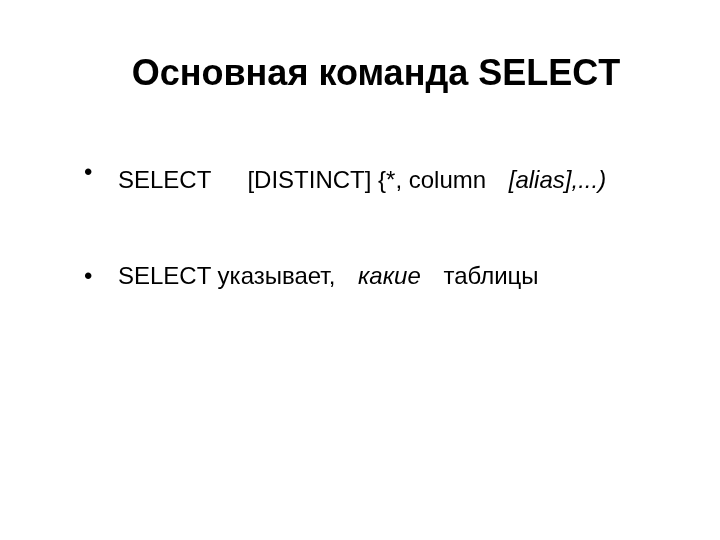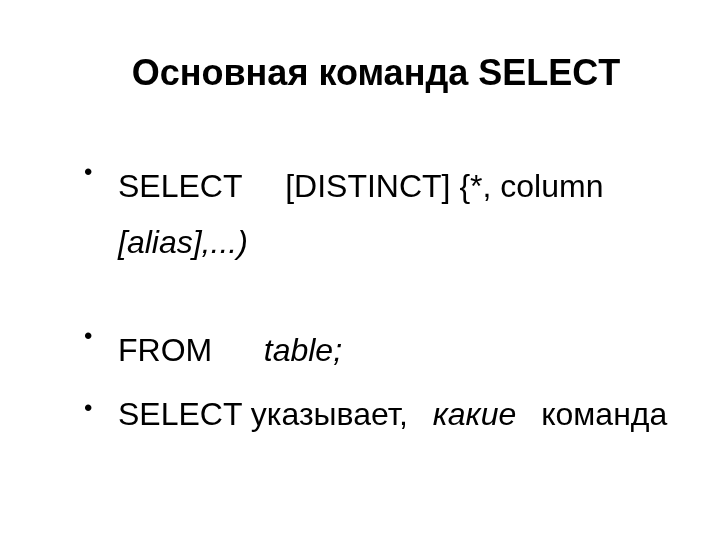--- a/index.html
+++ b/index.html
@@ -19,21 +19,21 @@
       font-size: 36px;
       font-weight: bold;
       text-align: center;
       margin-bottom: 60px;
     }
     .bullets {
       list-style: none;
       padding-left: 10px;
     }
     .bullets li {
-      font-size: 32px;
+      font-size: 24px;
       line-height: 1.5;
       position: relative;
       padding-left: 28px;
       margin-bottom: 6px;
     }
     .bullets li::before {
       content: "•";
       position: absolute;
       left: 2px;
       top: 0;
@@ -58,22 +58,19 @@
 <h1 class="title">Основная команда SELECT</h1>
 
 <ul class="bullets">
 
   <li class="select-line">
     <span class="kw">SELECT&nbsp;&nbsp;&nbsp;</span><span>[DISTINCT] {*, column </span><span class="italic">[alias],...)</span>
   </li>
 
   <div class="gap"></div>
 
-  <li class="from-line">
-    <span class="kw">FROM&nbsp;&nbsp;&nbsp;&nbsp;</span><span class="italic">table;</span>
-  </li>
 
   <li>
-    <span>SELECT указывает, </span><span class="italic">какие</span><span> команда</span>
+    <span>SELECT указывает, </span><span class="italic">какие</span><span> таблицы</span>
   </li>
 
 
 </ul>
 
 </body></html>

